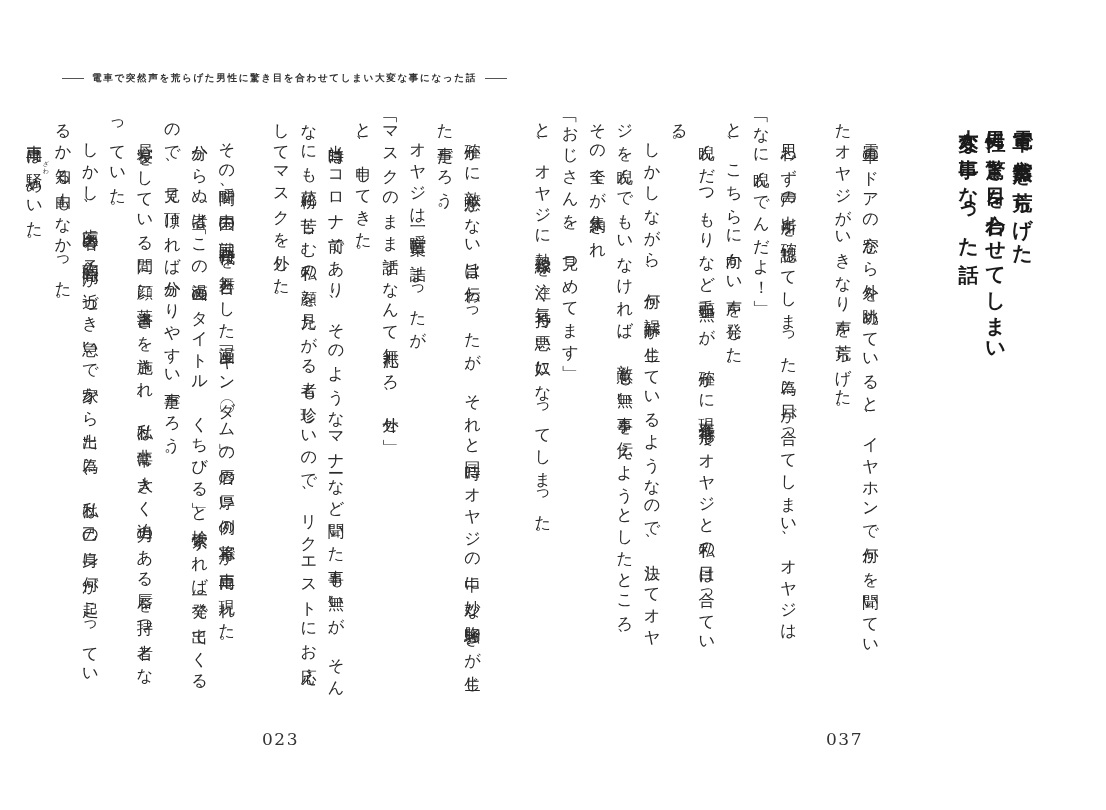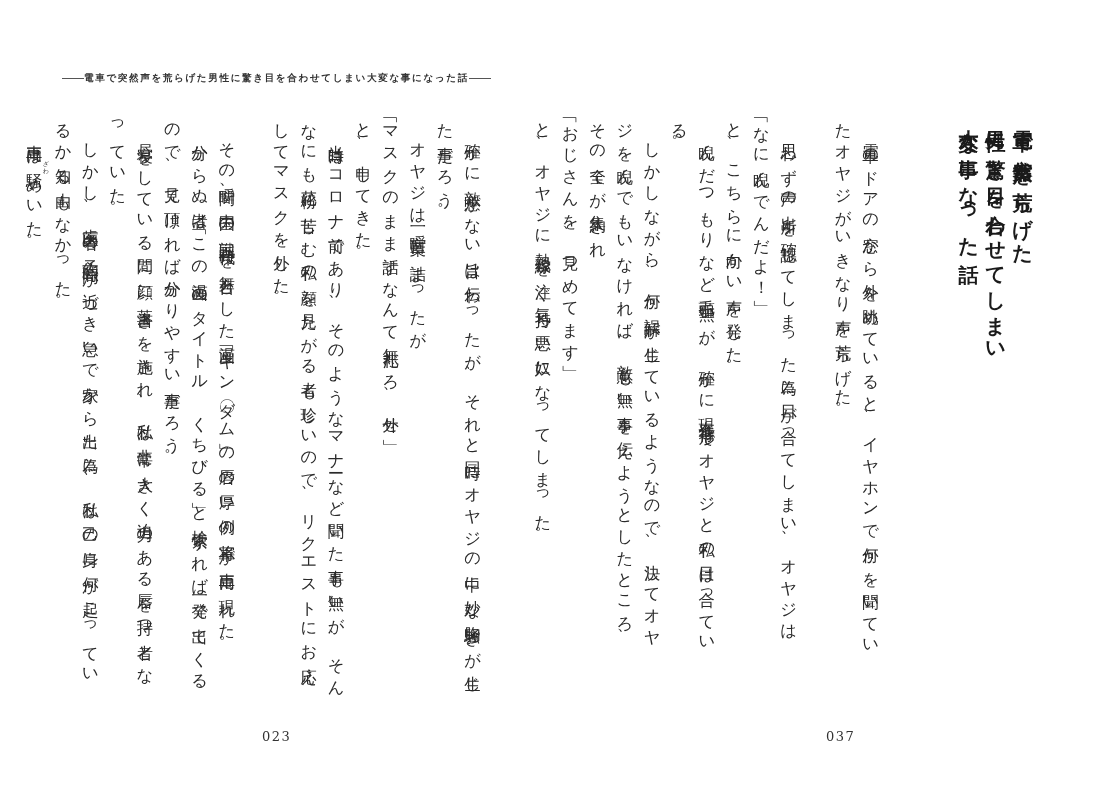--- a/index.html
+++ b/index.html
@@ -1,33 +1,33 @@
 <!DOCTYPE html>
 <html><head>
 <meta charset="utf-8">
 <style>
   html, body { margin: 0; padding: 0; background: #ffffff; }
   body { width: 1106px; height: 810px; position: relative; overflow: hidden;
          font-family: "DejaVu Serif", "Liberation Serif", serif; color: #222; }
   .running-head { position: absolute; top: 72px; left: 62px; width: 445px;
-         display: flex; align-items: center; 
+         display: flex; align-items: center; gap: 8px;
          font-family: "DejaVu Sans", "Liberation Sans", sans-serif;
          font-size: 9.6px; font-weight: bold; color: #333; letter-spacing: 1.6px; white-space: nowrap; }
   .running-head .rule { flex: 0 0 22px; height: 1px; background: #555; }
   .vtext { position: absolute; writing-mode: vertical-rl; -webkit-writing-mode: vertical-rl;
            text-orientation: mixed; }
   .body-col { font-size: 16.3px; line-height: 27.3px; letter-spacing: 3.1px; color: #2a2a2a; }
   .body-col p { margin: 0; }
   .title { position: absolute; top: 114px; right: 70px; writing-mode: vertical-rl;
            font-family: "DejaVu Sans", "Liberation Sans", sans-serif; font-weight: bold;
            font-size: 20px; line-height: 27px; letter-spacing: 2.4px; color: #1a1a1a; }
   .title p { margin: 0; }
   .page-right-body { top: 112px; right: 222px; height: 540px; }
   .page-left-body { top: 112px; right: 620px; height: 580px; }
-  .folio { position: absolute; top: 729px; font-size: 13px; letter-spacing: 1.5px; color: #333;
+  .folio { position: absolute; top: 729px; font-size: 17px; letter-spacing: 1.5px; color: #333;
            font-family: "DejaVu Serif", "Liberation Serif", serif; }
   .gap { display: block; width: 27.3px; }
   ruby rt { font-size: 6px; letter-spacing: 0; }
 </style>
 </head>
 <body>
 
 <div class="running-head">
   <span class="rule"></span>
   <span>電車で突然声を荒らげた男性に驚き目を合わせてしまい大変な事になった話</span>

